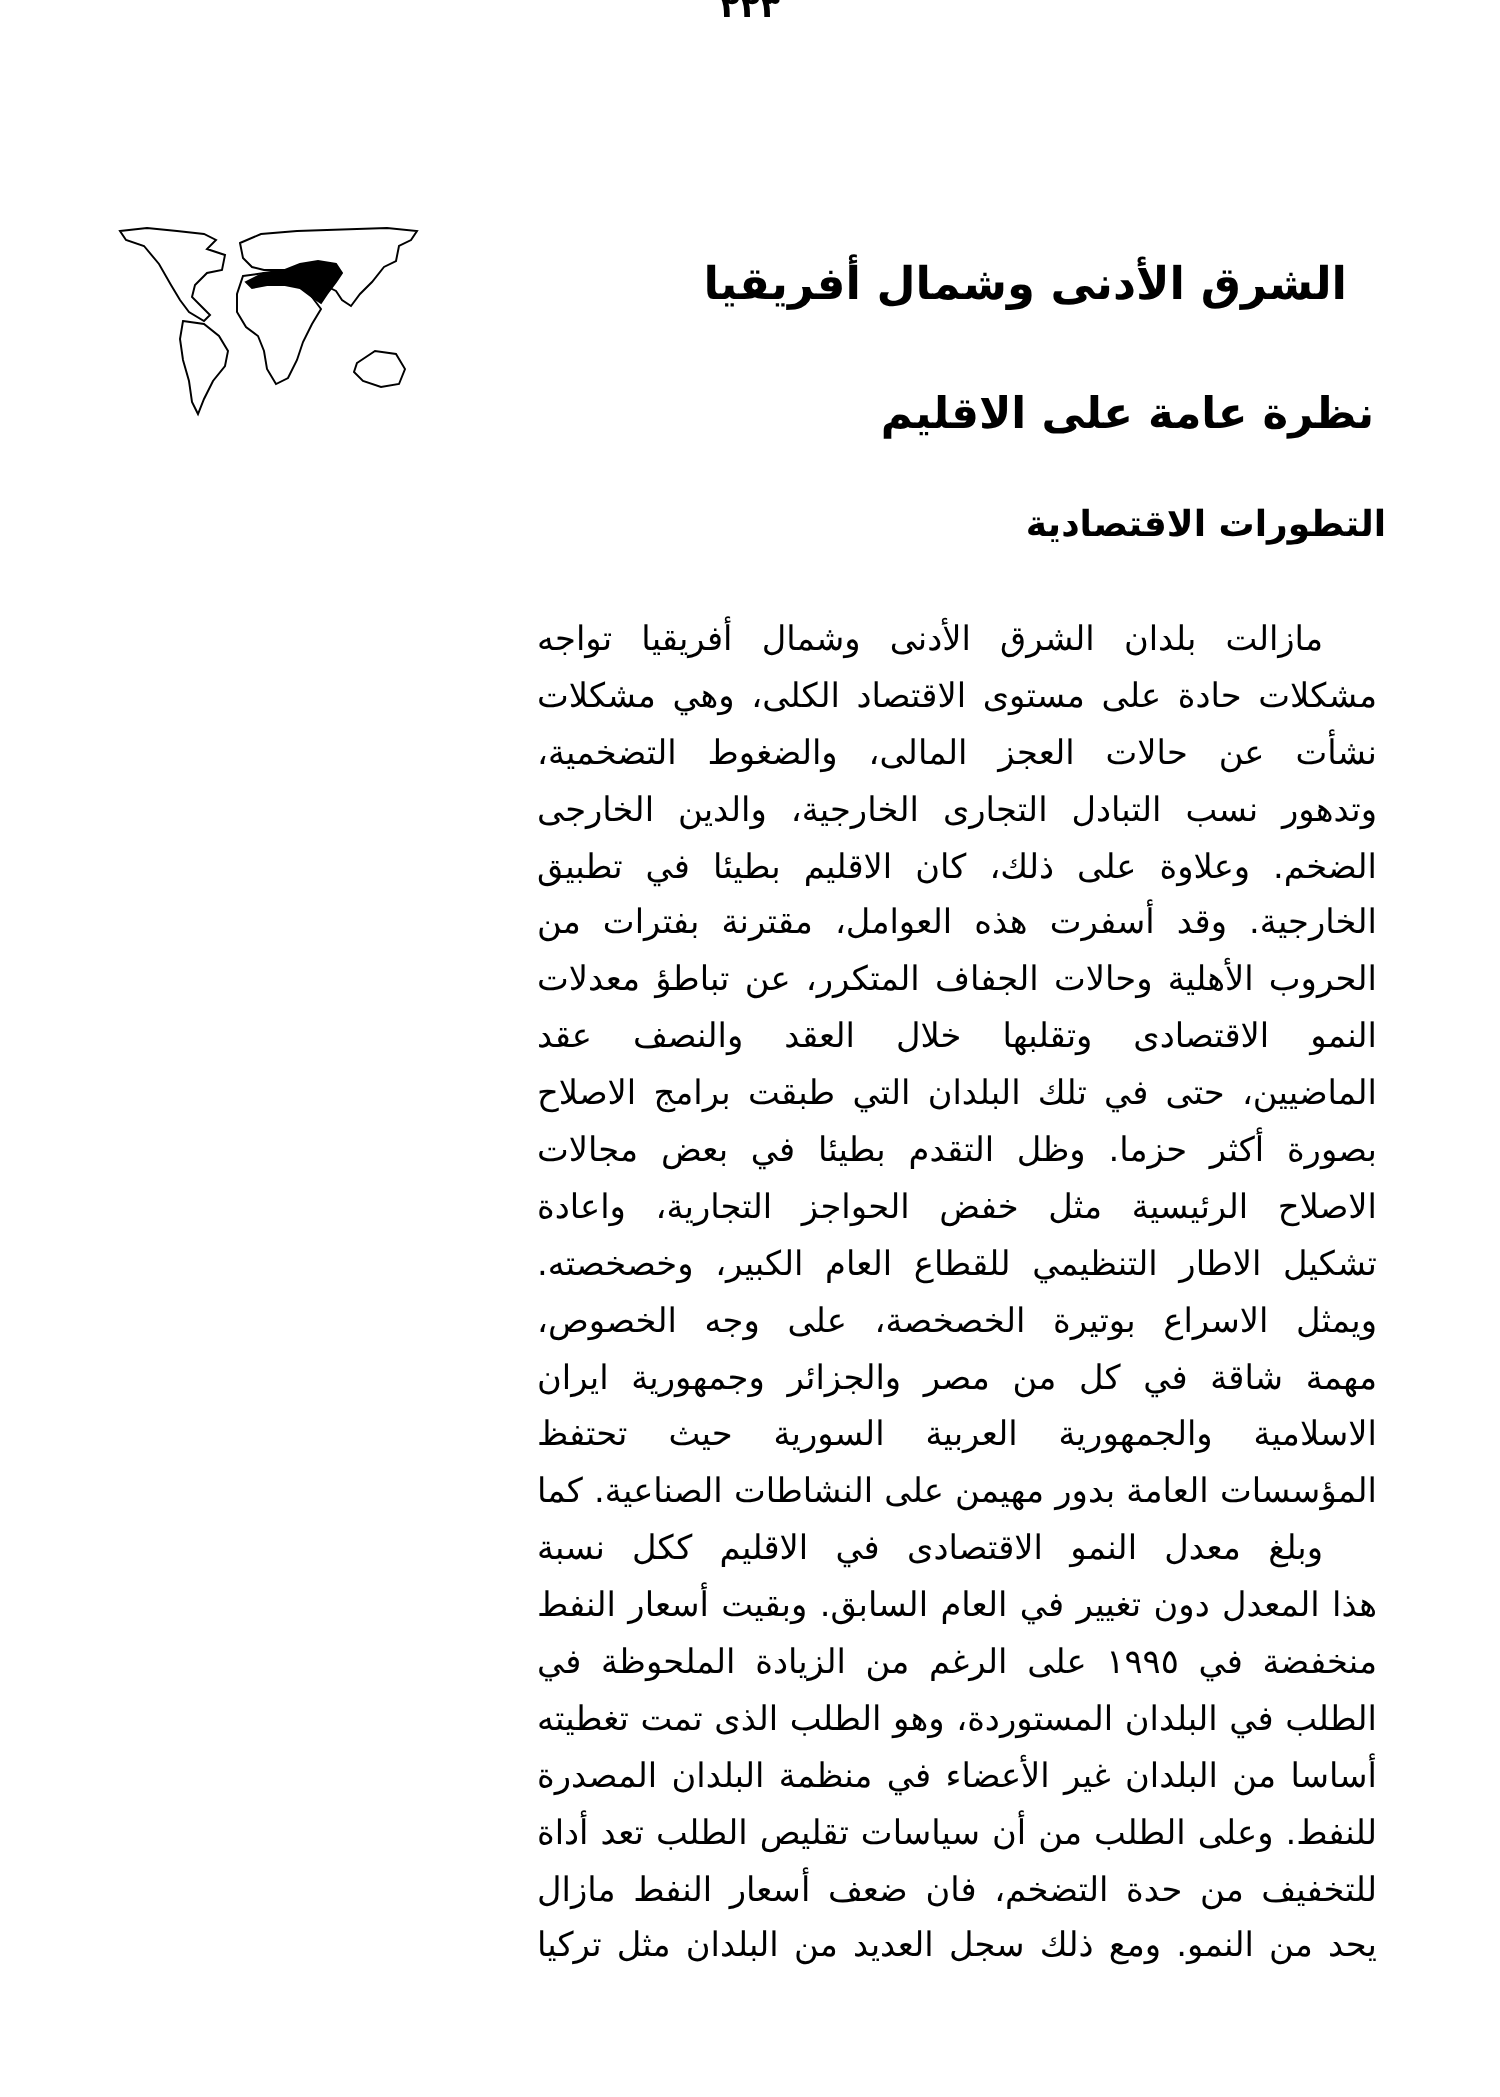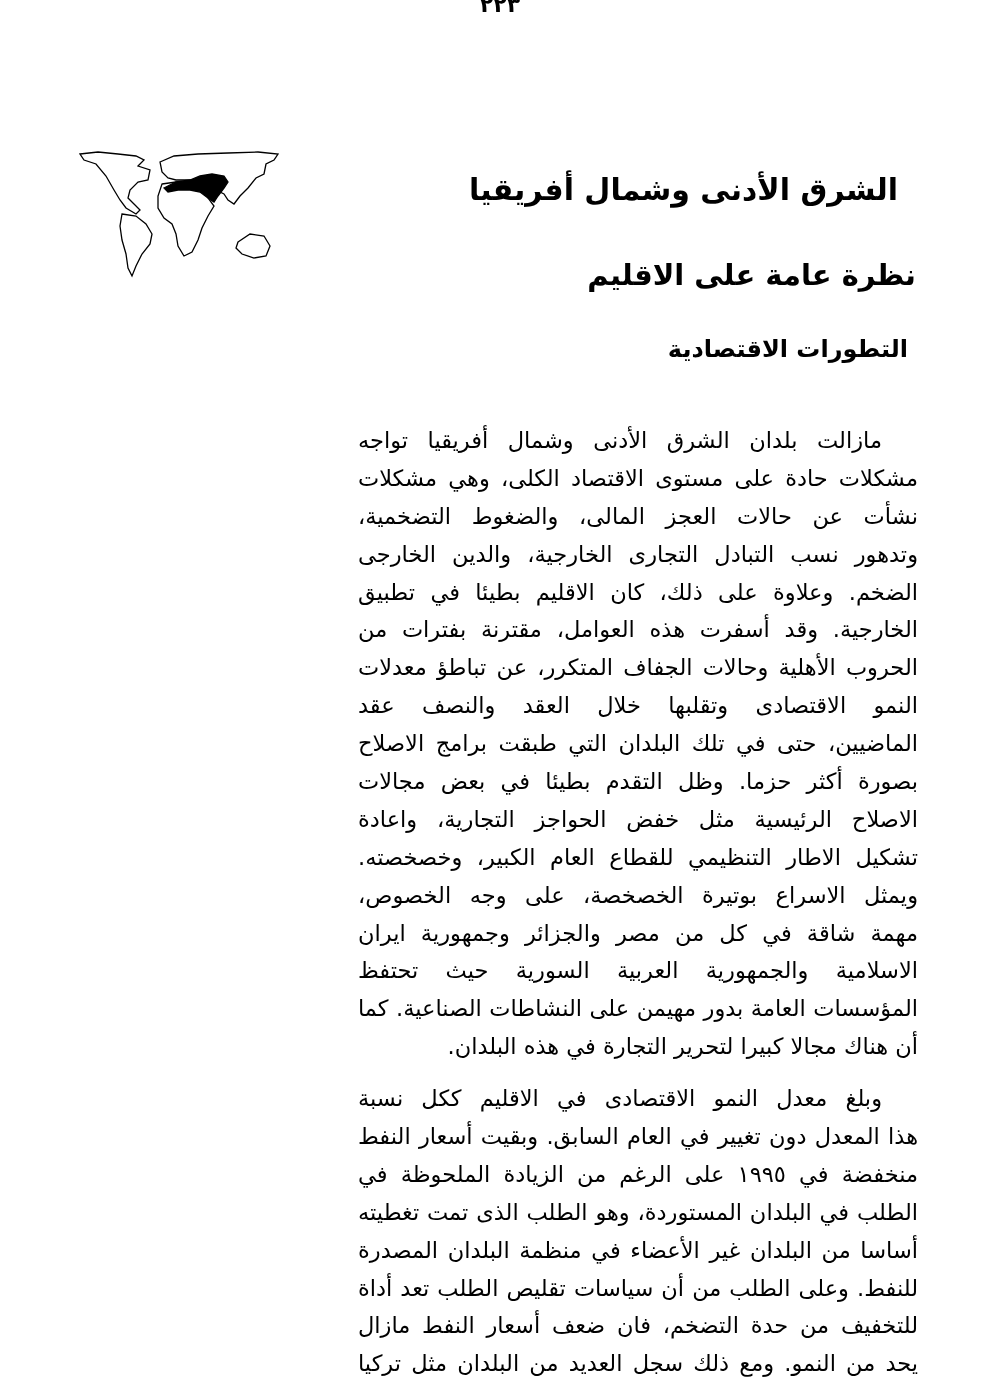--- a/index.html
+++ b/index.html
@@ -1,25 +1,25 @@
 <!DOCTYPE html>
 <html><head>
 <meta charset="utf-8">
 <style>
   html, body { margin:0; padding:0; background:#ffffff; }
   body { width:1000px; height:1398px; position:relative; overflow:hidden; color:#000; font-family:"DejaVu Sans", sans-serif; }
   .page-number { position:absolute; top:-8px; left:0; width:1000px; text-align:center; font-size:22px; font-weight:bold; }
   .map { position:absolute; left:78px; top:150px; width:206px; height:128px; }
   .title { position:absolute; right:102px; top:172px; font-size:30px; font-weight:bold; direction:rtl; white-space:nowrap; }
   .subtitle { position:absolute; right:84px; top:258px; font-size:29px; font-weight:bold; direction:rtl; white-space:nowrap; }
-  .section { position:absolute; right:92px; top:335px; font-size:24px; font-weight:bold; direction:rtl; white-space:nowrap; }
+  .section { position:absolute; right:76px; top:335px; font-size:24px; font-weight:bold; direction:rtl; white-space:nowrap; }
   .body { position:absolute; right:82px; top:408px; width:560px; direction:rtl; }
   .line { height:37.9px; line-height:37.9px; font-size:22.5px; white-space:nowrap; text-align:justify; text-align-last:justify; }
   .line.last { text-align-last:right; }
-  .line.indent { padding-right:36px;margin-top:14px; }
+  .line.indent { padding-right:36px; }
 </style>
 </head>
 <body>
 
 <div class="page-number">٢٢٣</div>
 
 <svg class="map" viewBox="0 0 206 128" fill="none" stroke="#000" stroke-width="1.3">
 
   <path d="M2,4 L20,2 L40,4 L58,6 L66,10 L60,16 L72,20 L70,30 L60,32 L52,40 L50,48 L56,54 L62,60 L58,64 L48,58 L42,50 L36,40 L28,26 L18,14 L6,10 Z"></path>
 
@@ -48,21 +48,20 @@
   <div class="line">الحروب الأهلية وحالات الجفاف المتكرر، عن تباطؤ معدلات</div>
   <div class="line">النمو الاقتصادى وتقلبها خلال العقد والنصف عقد</div>
   <div class="line">الماضيين، حتى في تلك البلدان التي طبقت برامج الاصلاح</div>
   <div class="line">بصورة أكثر حزما. وظل التقدم بطيئا في بعض مجالات</div>
   <div class="line">الاصلاح الرئيسية مثل خفض الحواجز التجارية، واعادة</div>
   <div class="line">تشكيل الاطار التنظيمي للقطاع العام الكبير، وخصخصته.</div>
   <div class="line">ويمثل الاسراع بوتيرة الخصخصة، على وجه الخصوص،</div>
   <div class="line">مهمة شاقة في كل من مصر والجزائر وجمهورية ايران</div>
   <div class="line">الاسلامية والجمهورية العربية السورية حيث تحتفظ</div>
   <div class="line">المؤسسات العامة بدور مهيمن على النشاطات الصناعية. كما</div>
-  <div class="line last">أن هناك مجالا كبيرا لتحرير التجارة في هذه البلدان.</div>
   <div class="line indent">وبلغ معدل النمو الاقتصادى في الاقليم ككل نسبة</div>
   <div class="line">هذا المعدل دون تغيير في العام السابق. وبقيت أسعار النفط</div>
   <div class="line">منخفضة في ١٩٩٥ على الرغم من الزيادة الملحوظة في</div>
   <div class="line">الطلب في البلدان المستوردة، وهو الطلب الذى تمت تغطيته</div>
   <div class="line">أساسا من البلدان غير الأعضاء في منظمة البلدان المصدرة</div>
   <div class="line">للنفط. وعلى الطلب من أن سياسات تقليص الطلب تعد أداة</div>
   <div class="line">للتخفيف من حدة التضخم، فان ضعف أسعار النفط مازال</div>
   <div class="line">يحد من النمو. ومع ذلك سجل العديد من البلدان مثل تركيا</div>
 </div>
 

